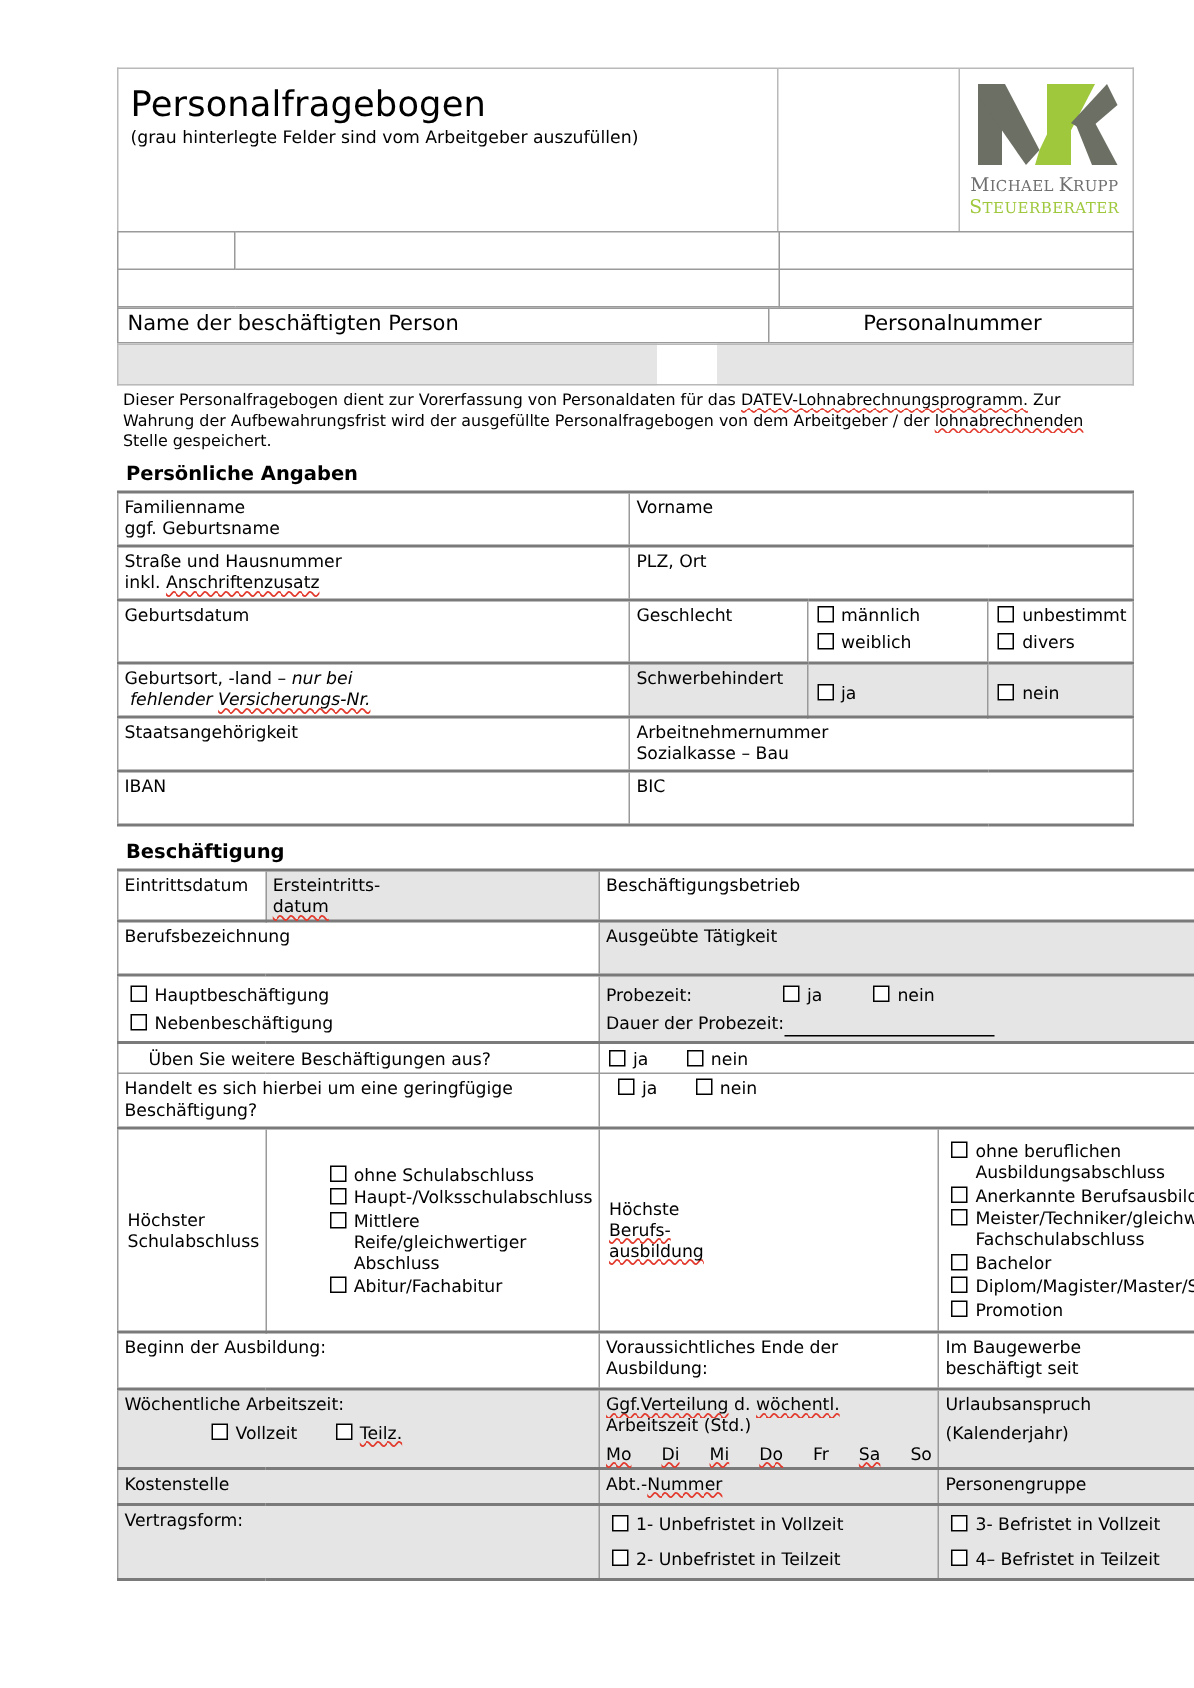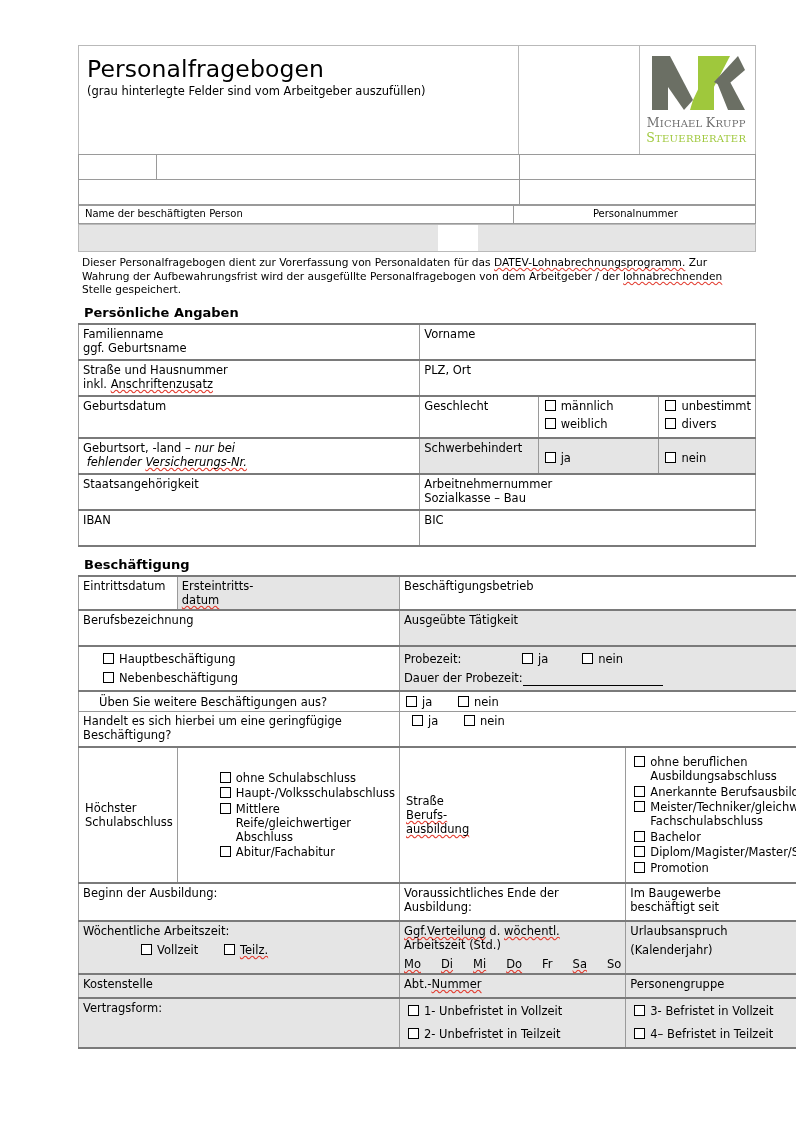--- a/index.html
+++ b/index.html
@@ -31,21 +31,21 @@
   .logo-sb{font-family:"DejaVu Serif",serif;font-size:10px;color:#9fc83c;letter-spacing:.3px;}
   .logo-sb .big{font-size:12.5px;}
 
   
   .firma tr td{height:20px;}
   .fl{width:72px;}
   .fm{width:368px;}
   .fr{width:236px;}
 
   
-  .nm td{font-size:10px;padding:2px 4px 3px 6px;}
+  .nm td{font-size:14px;padding:2px 4px 3px 6px;}
   .nm .right{text-align:center;}
 
   .fillrow{display:flex;height:28px;}
   .fill-a{width:360px;background:#e5e5e5;border:1px solid #b9b9b9;border-right:none;box-sizing:border-box;}
   .fill-gap{width:40px;background:#fff;border-top:1px solid #b9b9b9;border-bottom:1px solid #b9b9b9;box-sizing:border-box;}
   .fill-b{width:278px;background:#e5e5e5;border:1px solid #b9b9b9;border-left:none;box-sizing:border-box;}
 
   .intro{font-size:10.6px;line-height:1.27;padding:4px 2px 3px 4px;}
   .sect{font-size:13px;font-weight:bold;padding:5px 0 3px 6px;}
 
@@ -219,21 +219,21 @@
     </tr>
     <tr>
       <td class="b-all thick-t" colspan="2" style="height:30px">
         <span>Berufsbezeichnung</span>
       </td>
       <td class="b-all thick-t grey" colspan="2">
         <span>Ausgeübte Tätigkeit</span>
       </td>
     </tr>
     <tr>
-      <td class="b-all thick-t" colspan="2" style="height:36px;padding-left:24px;padding-top:5px">
+      <td class="b-all thick-t" colspan="2" style="height:36px;padding-left:8px;padding-top:5px">
         <div class="cbline"><span class="cb"></span><span>Hauptbeschäftigung</span></div>
         <div class="cbline" style="margin-top:5px"><span class="cb"></span><span>Nebenbeschäftigung</span></div>
       </td>
       <td class="b-all thick-t grey" colspan="2" style="padding-top:5px">
         <div style="display:flex;align-items:center">
           <span style="width:118px">Probezeit:</span>
           <span class="cbline"><span class="cb"></span><span>ja</span></span>
           <span class="cbline" style="margin-left:34px"><span class="cb"></span><span>nein</span></span>
         </div>
         <div style="margin-top:5px">
@@ -277,21 +277,21 @@
         <div class="ck-row">
                 <span class="cb"></span>
                 <span>Mittlere Reife/gleichwertiger Abschluss</span>
               </div>
         <div class="ck-row">
                 <span class="cb"></span>
                 <span>Abitur/Fachabitur</span>
               </div>
       </td>
       <td class="b-all thick-t" style="width:64px;vertical-align:middle;padding-left:6px">
-        <span>Straße</span><br>
+        <span>Höchste</span><br>
         <span class="sq">Berufs-</span><br>
         <span class="sq">ausbildung</span>
       </td>
       <td class="b-all thick-t" style="vertical-align:middle;padding:6px 4px 6px 8px">
         <div class="ck-row">
                 <span class="cb"></span>
                 <span>ohne beruflichen Ausbildungsabschluss</span>
               </div>
         <div class="ck-row">
                 <span class="cb"></span>

